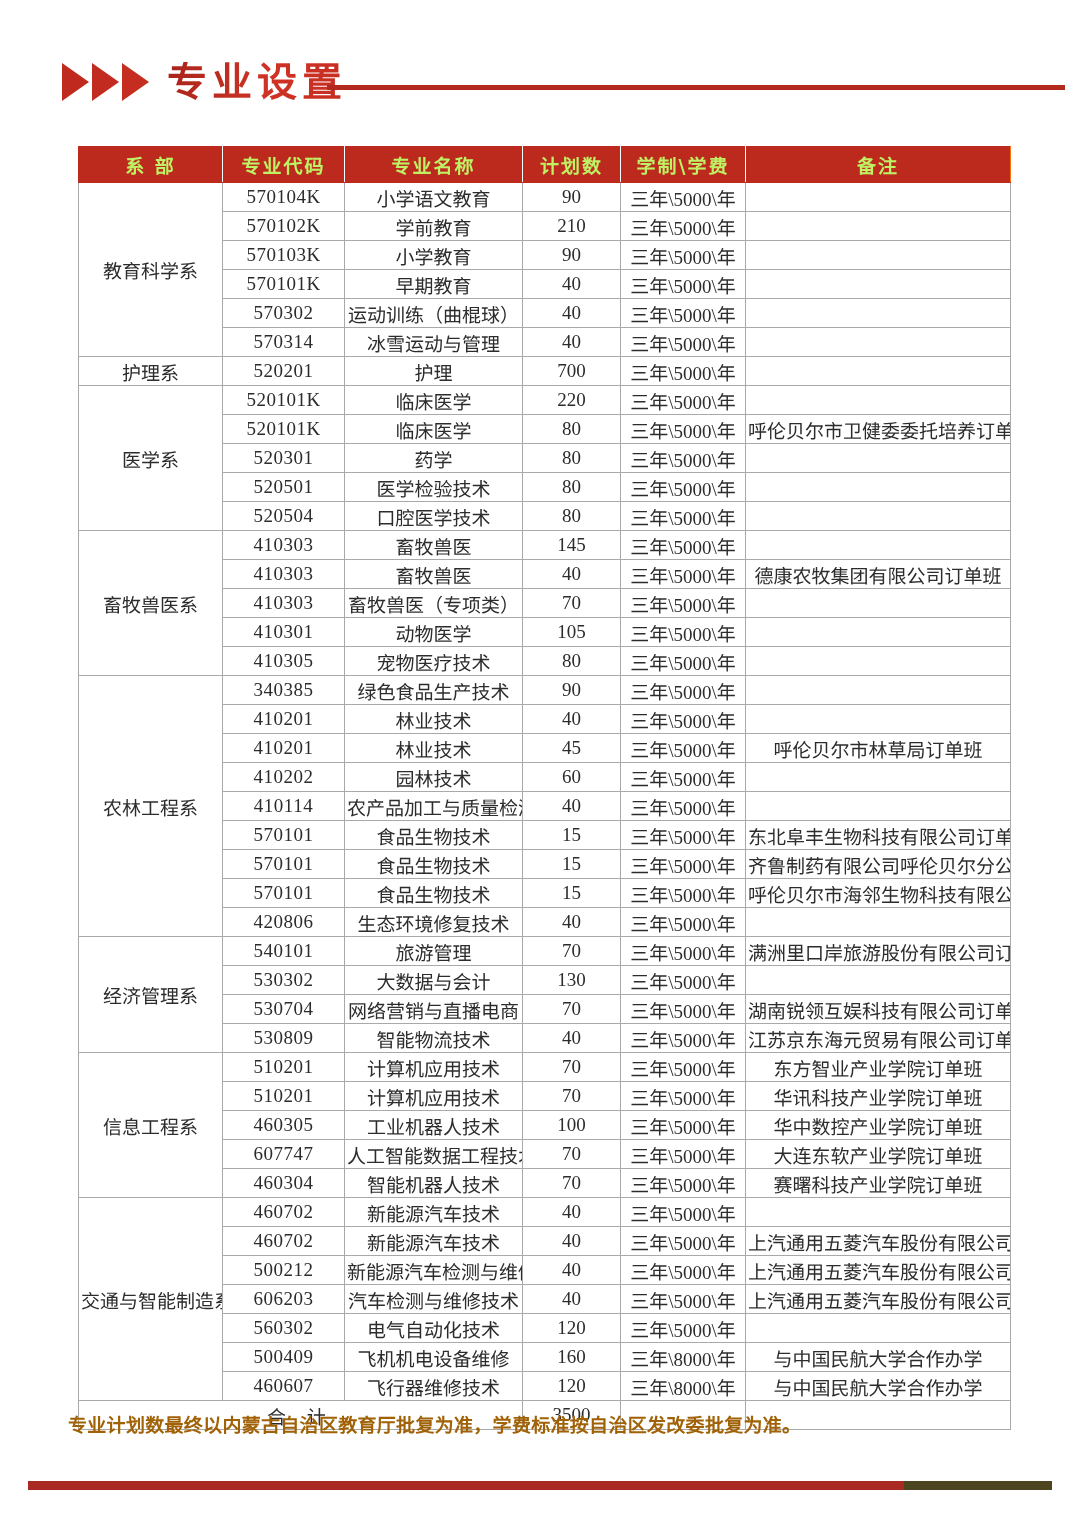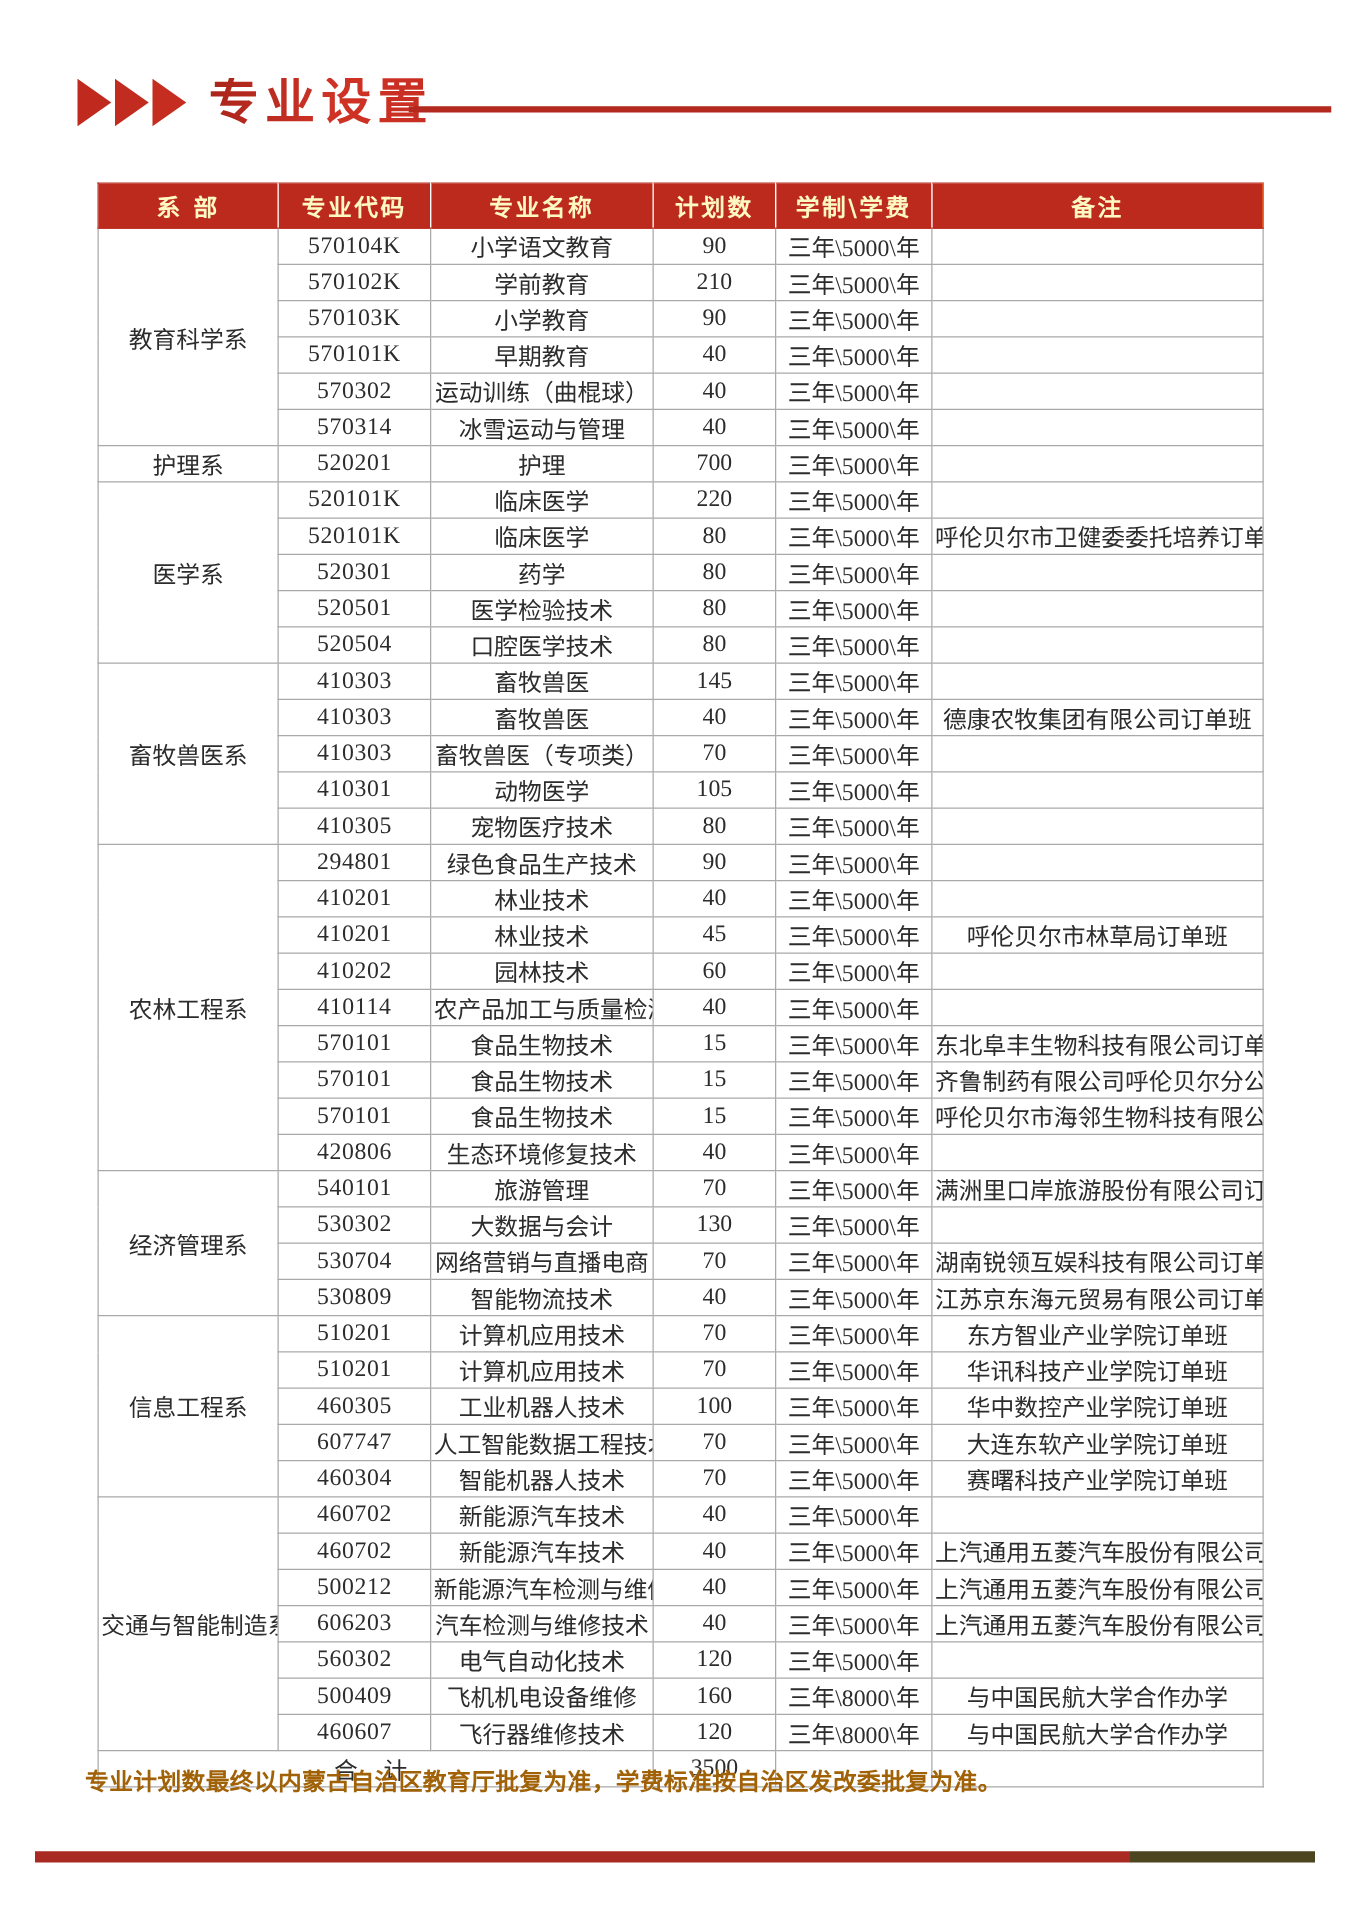--- a/index.html
+++ b/index.html
@@ -73,21 +73,21 @@
   }
   #major-table col.c-dept   { width: 144px; }
   #major-table col.c-code   { width: 122px; }
   #major-table col.c-name   { width: 178px; }
   #major-table col.c-plan   { width: 98px; }
   #major-table col.c-system { width: 125px; }
   #major-table col.c-remark { width: 265px; }
 
   #major-table th {
     background: #bc2a1e;
-    color: #fef9c3;
+    color: #bef264;
     font-family: "DejaVu Sans", "Liberation Sans", sans-serif;
     font-size: 19px;
     font-weight: bold;
     letter-spacing: 2px;
     height: 35px;
     border: 1px solid #bc2a1e;
     border-right: 1px solid #ffffff;
     text-align: center;
     padding: 0;
   }
@@ -305,21 +305,21 @@
       </tr>
       <tr>
         <td class="cell-code">410305</td>
         <td class="cell-name">宠物医疗技术</td>
         <td class="cell-plan">80</td>
         <td class="cell-system">三年\5000\年</td>
         <td class="cell-remark"></td>
       </tr>
       <tr class="group-start">
         <td class="cell-dept" rowspan="9">农林工程系</td>
-        <td class="cell-code">294801</td>
+        <td class="cell-code">340385</td>
         <td class="cell-name">绿色食品生产技术</td>
         <td class="cell-plan">90</td>
         <td class="cell-system">三年\5000\年</td>
         <td class="cell-remark"></td>
       </tr>
       <tr>
         <td class="cell-code">410201</td>
         <td class="cell-name">林业技术</td>
         <td class="cell-plan">40</td>
         <td class="cell-system">三年\5000\年</td>

